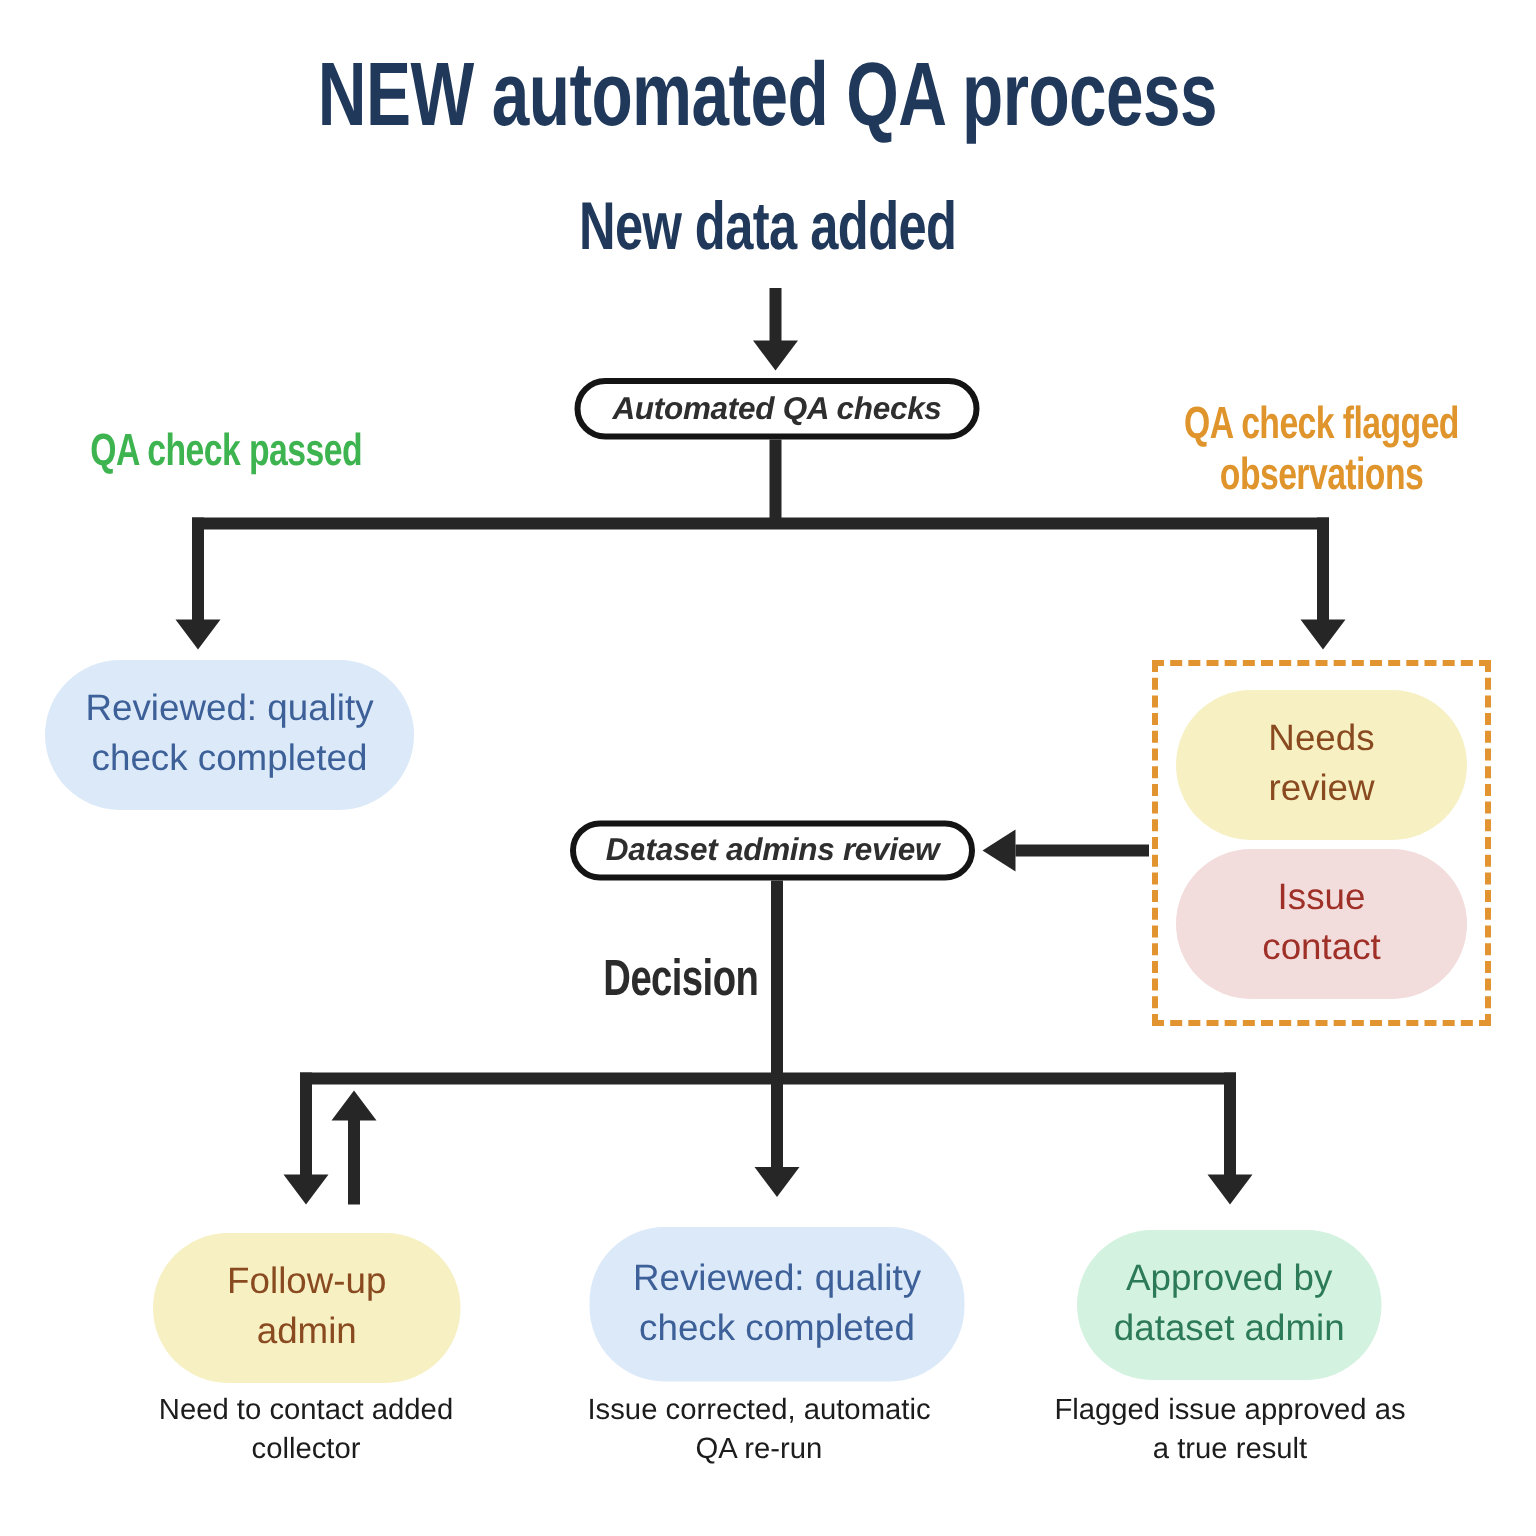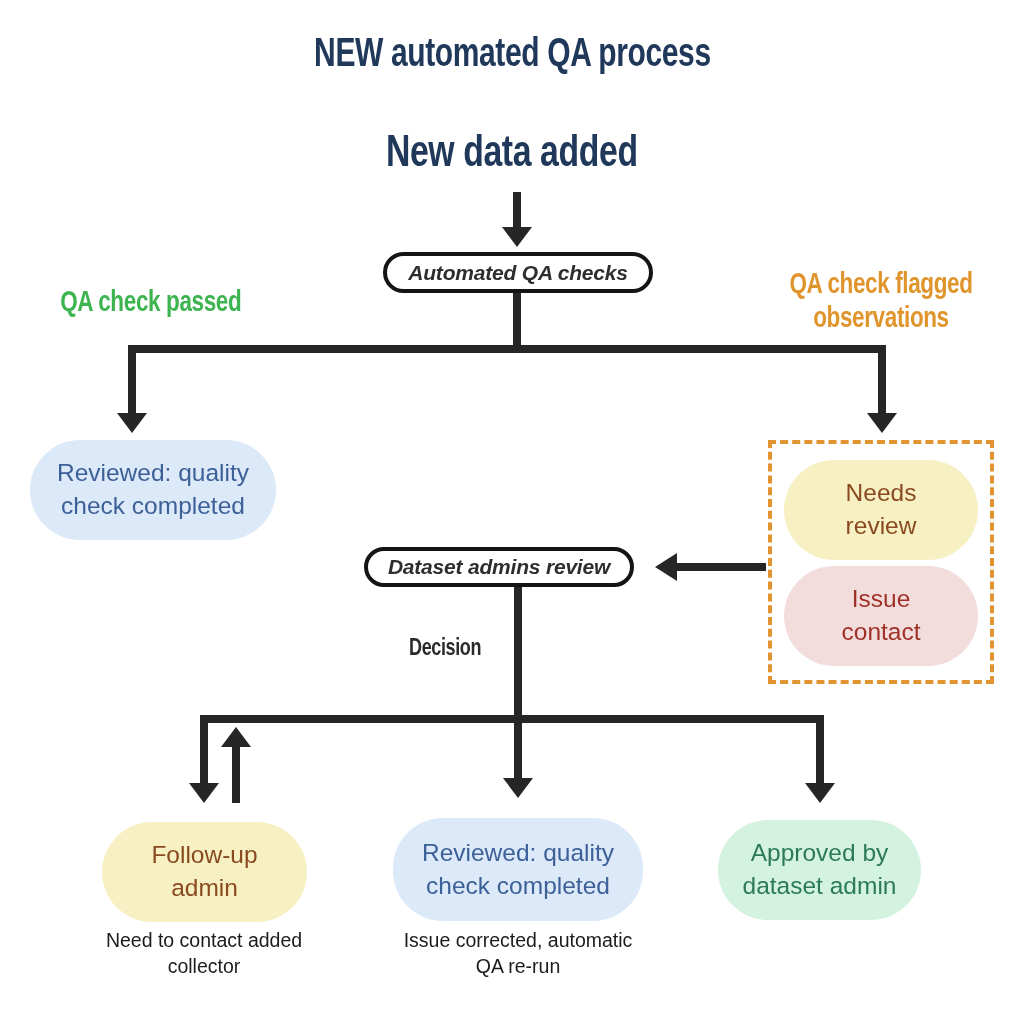--- a/index.html
+++ b/index.html
@@ -4,26 +4,26 @@
 <style>
   html,body{margin:0;padding:0;background:#fff;}
   .canvas{
     position:relative;width:1024px;height:1024px;background:#ffffff;overflow:hidden;
     font-family:"Liberation Sans",sans-serif;
   }
   .abs{position:absolute;}
   
   .cond{display:inline-block;transform:scaleX(0.75);transform-origin:50% 50%;font-weight:bold;letter-spacing:-0.5px;}
   .center{text-align:center;}
-  .title{top:30px;left:0;width:1024px;font-size:40px;color:#20395b;line-height:1.1;}
+  .title{top:30px;left:0;width:1024px;font-size:60px;color:#20395b;line-height:1.1;}
   .subtitle{top:126px;left:0;width:1024px;font-size:45px;color:#20395b;line-height:1.1;}
   .side-label{font-size:30px;line-height:34px;}
   .green-label{color:#3eb450;}
   .orange-label{color:#e0952c;}
-  .decision-label{font-size:24px;color:#2b2b2b;}
+  .decision-label{font-size:34px;color:#2b2b2b;}
   
   .pill-outline{
     box-sizing:border-box;border:4px solid #141414;border-radius:22px;background:#fff;
     display:flex;align-items:center;justify-content:center;
     font-weight:bold;font-style:italic;font-size:21px;color:#2e2e2e;letter-spacing:-0.2px;
   }
   
   .soft-pill{
     display:flex;align-items:center;justify-content:center;text-align:center;
     border-radius:50px;font-size:24.5px;line-height:1.34;
@@ -81,21 +81,21 @@
 
   <div class="abs dashed-box" style="left:768px;top:440px;width:226px;height:244px;">
     <div class="abs soft-pill yellow-pill" style="left:12px;top:16px;width:194px;height:100px;">
       <span class="inner" style="width:110px;">Needs review</span>
     </div>
     <div class="abs soft-pill pink-pill" style="left:12px;top:122px;width:194px;height:100px;">
       <span class="inner" style="width:130px;">Issue contact</span>
     </div>
   </div>
 
-  <div class="abs pill-outline" style="left:364px;top:547px;width:270px;height:40px;">
+  <div class="abs pill-outline" style="left:380px;top:547px;width:270px;height:40px;">
     <span>Dataset admins review</span>
   </div>
   <div class="abs stem" style="left:677px;top:563px;width:89px;height:8px;"></div>
   <div class="abs head head-left" style="left:655px;top:553px;"></div>
 
   <div class="abs stem" style="left:514px;top:587px;width:8px;height:132px;"></div>
   <div class="abs decision-label center" style="left:385px;top:633px;width:120px;">
     <span class="cond">Decision</span>
   </div>
   <div class="abs stem" style="left:200px;top:715px;width:624px;height:8px;"></div>
@@ -112,19 +112,20 @@
   <div class="abs head head-down" style="left:805px;top:783px;"></div>
 
   <div class="abs soft-pill yellow-pill" style="left:102px;top:822px;width:205px;height:100px;">
     <span class="inner" style="width:150px;">Follow-up admin</span>
   </div>
   <div class="abs caption" style="left:104px;top:928px;width:200px;">Need to contact added collector</div>
 
   <div class="abs soft-pill blue-pill" style="left:393px;top:818px;width:250px;height:103px;">
     <span class="inner" style="width:215px;">Reviewed: quality check completed</span>
   </div>
-  <div class="abs caption" style="left:398px;top:928px;width:240px;">Issue corrected, automatic QA re-run</div>
+  <div class="abs caption" style="left:386px;top:928px;width:240px;">Issue corrected, automatic QA re-run</div>
 
   <div class="abs soft-pill greenfill-pill" style="left:718px;top:820px;width:203px;height:100px;">
     <span class="inner" style="width:170px;">Approved by dataset admin</span>
   </div>
+  <div class="abs caption" style="left:700px;top:928px;width:240px;">Flagged issue approved as a true result</div>
 
 </div>
 
 </body></html>

